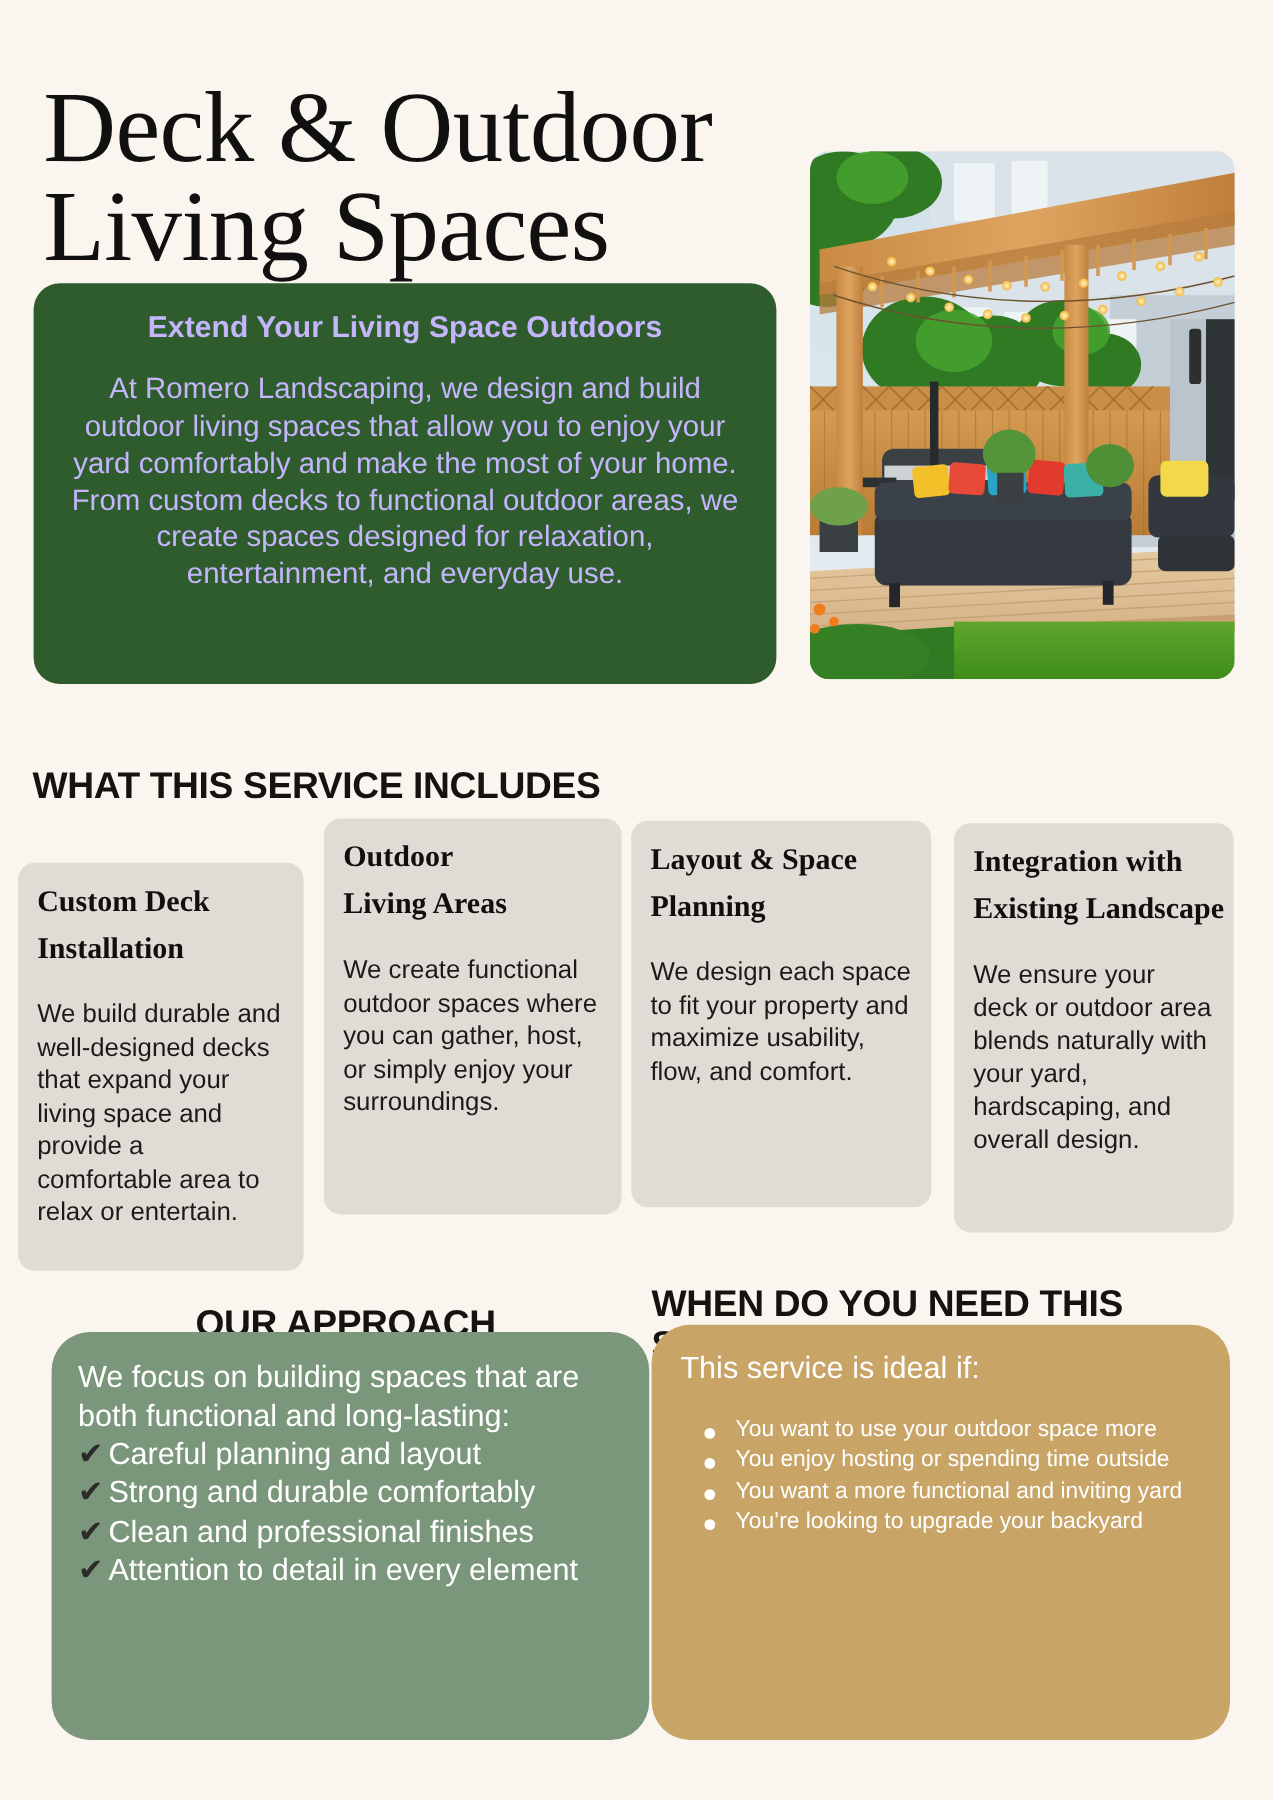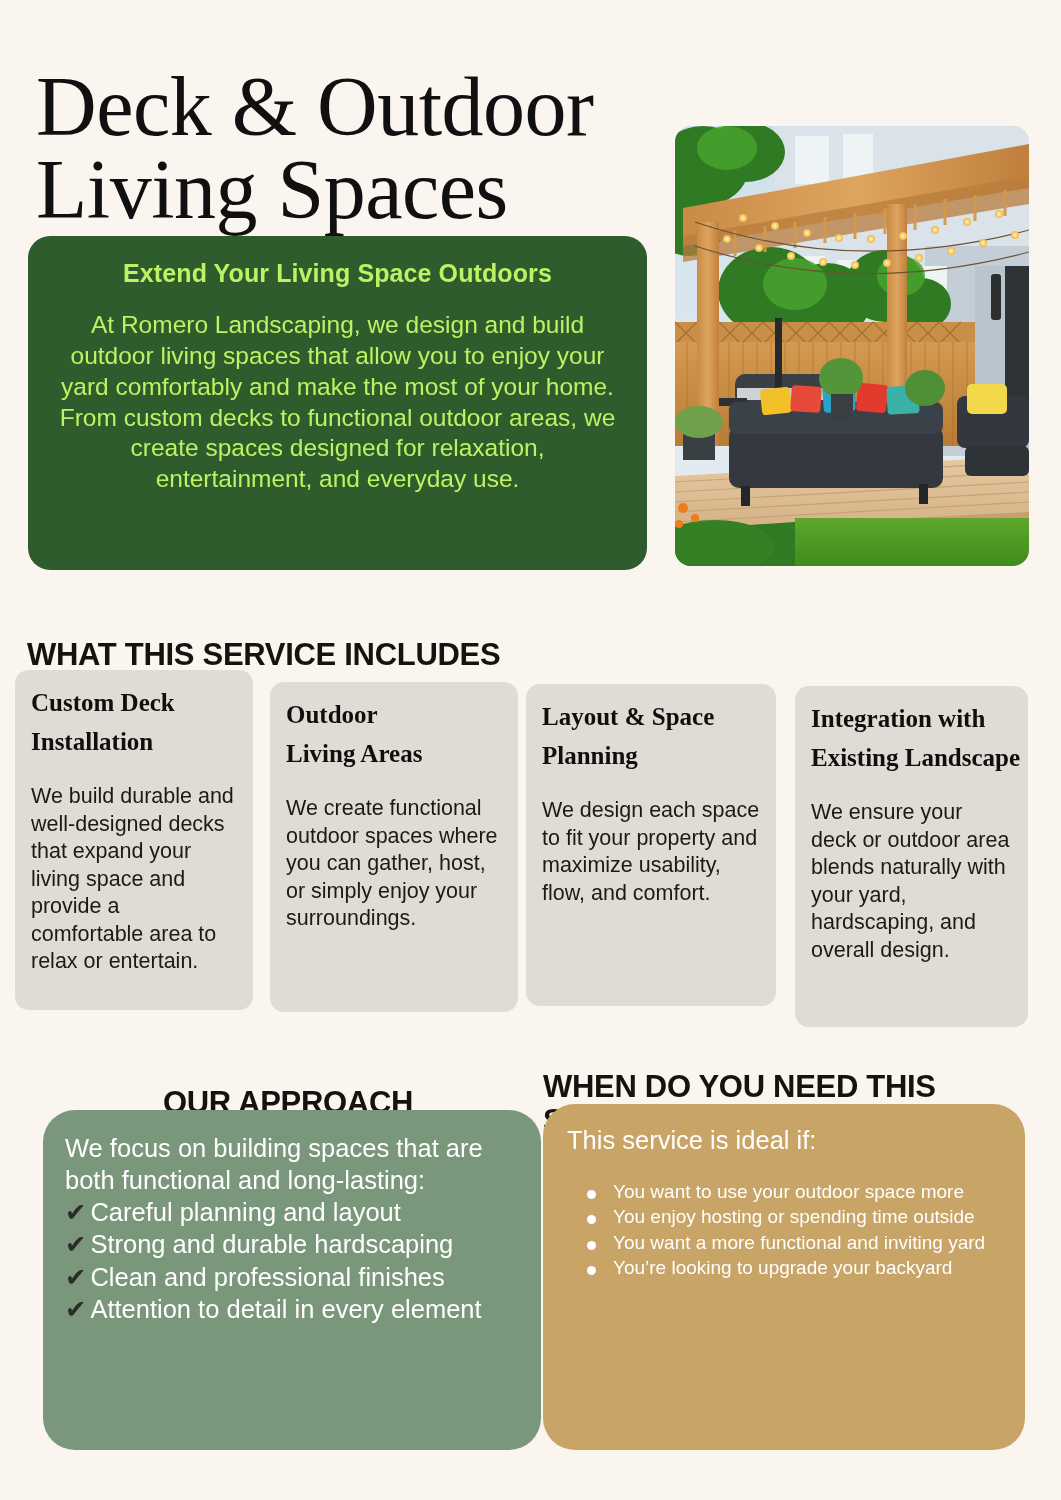--- a/index.html
+++ b/index.html
@@ -20,21 +20,21 @@
     font-size:84px;line-height:0.98;
     color:#111010;font-weight:400;
     letter-spacing:-0.5px;
   }
 
   
   .intro-box{
     position:absolute;left:28px;top:236px;width:619px;height:334px;
     background:#2f5c2c;border-radius:22px;
     box-sizing:border-box;padding:18px 22px 14px;
-    color:#bef264;text-align:center;
+    color:#c4b5fd;text-align:center;
   }
   .intro-heading{
     font-size:25px;font-weight:bold;line-height:1.2;
     margin:4px 0 22px;letter-spacing:0.1px;
   }
   .intro-body{
     font-size:24.5px;line-height:1.26;font-weight:300;
   }
   .intro-body p{margin:0;}
 
@@ -55,21 +55,21 @@
   #sec-includes{left:27px;top:612px;width:700px;}
   #sec-approach{left:53px;top:1060px;width:470px;text-align:center;}
   #sec-when{left:543px;top:1044px;width:470px;}
 
   
   .card{
     position:absolute;background:#e0dcd5;border-radius:14px;
     box-sizing:border-box;padding:14px 16px 10px;
     overflow:visible;
   }
-  #card-0{left:15px;top:670px;width:238px;height:340px;}
+  #card-0{left:15px;top:719px;width:238px;height:340px;}
   #card-1{left:270px;top:682px;width:248px;height:330px;}
   #card-2{left:526px;top:684px;width:250px;height:322px;}
   #card-3{left:795px;top:686px;width:233px;height:341px;}
   .card-title{
     font-family:"Liberation Serif", serif;
     font-weight:bold;font-size:25px;line-height:1.55;
     color:#100f0d;margin:0 0 6px;white-space:nowrap;
   }
   .card-body{
     font-size:21.5px;line-height:1.28;color:#1b1a17;font-weight:300;
@@ -320,21 +320,21 @@
       <span>Existing Landscape</span>
     </h3>
     <p class="card-body">We ensure your deck or outdoor area blends naturally with your yard, hardscaping, and overall design.</p>
   </article>
 
   <h2 class="sec-head" id="sec-approach">OUR APPROACH</h2>
   <section class="panel" id="panel-approach">
     <p class="panel-lead">We focus on building spaces that are both functional and long-lasting:</p>
     <ul class="check-list">
       <li><span class="check-mark">✔</span><span>Careful planning and layout</span></li>
-      <li><span class="check-mark">✔</span><span>Strong and durable hardscaping</span></li>
+      <li><span class="check-mark">✔</span><span>Strong and durable comfortably</span></li>
       <li><span class="check-mark">✔</span><span>Clean and professional finishes</span></li>
       <li><span class="check-mark">✔</span><span>Attention to detail in every element</span></li>
     </ul>
   </section>
 
   <h2 class="sec-head" id="sec-when">WHEN DO YOU NEED THIS SERVICE?</h2>
   <section class="panel" id="panel-when">
     <p class="panel-lead">This service is ideal if:</p>
     <ul class="bullet-list">
       <li><span class="dot"></span><span>You want to use your outdoor space more</span></li>

